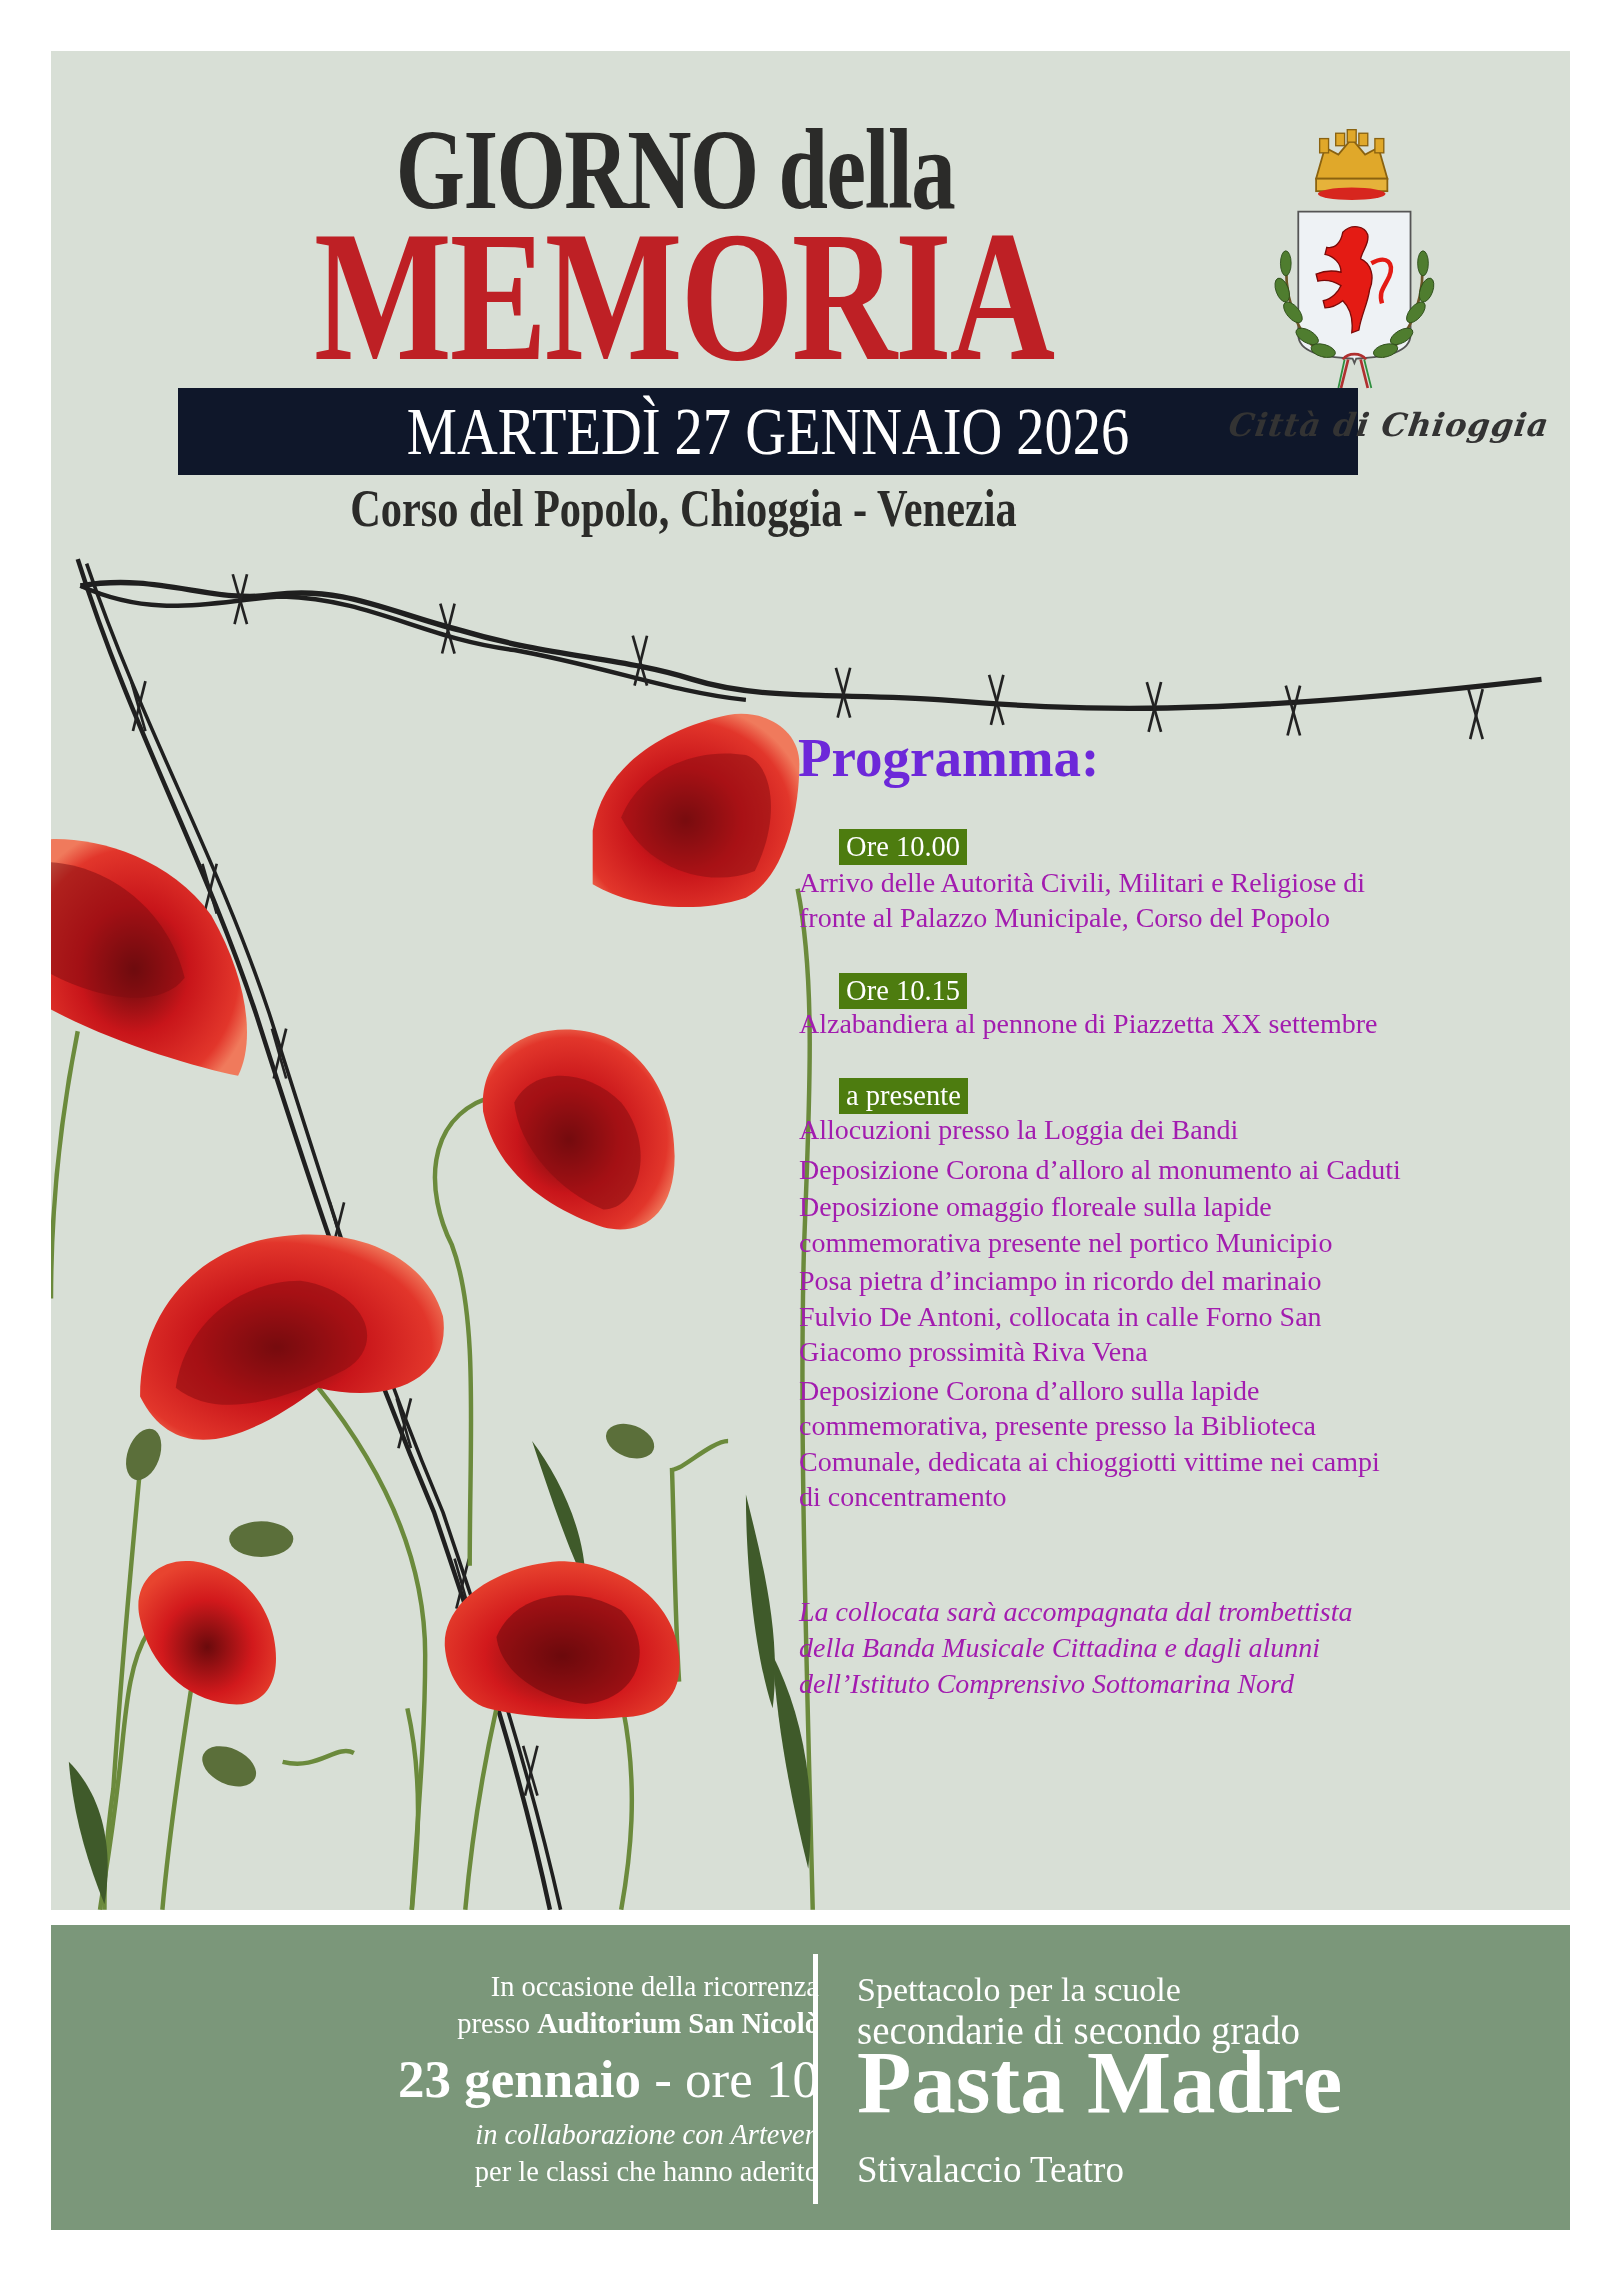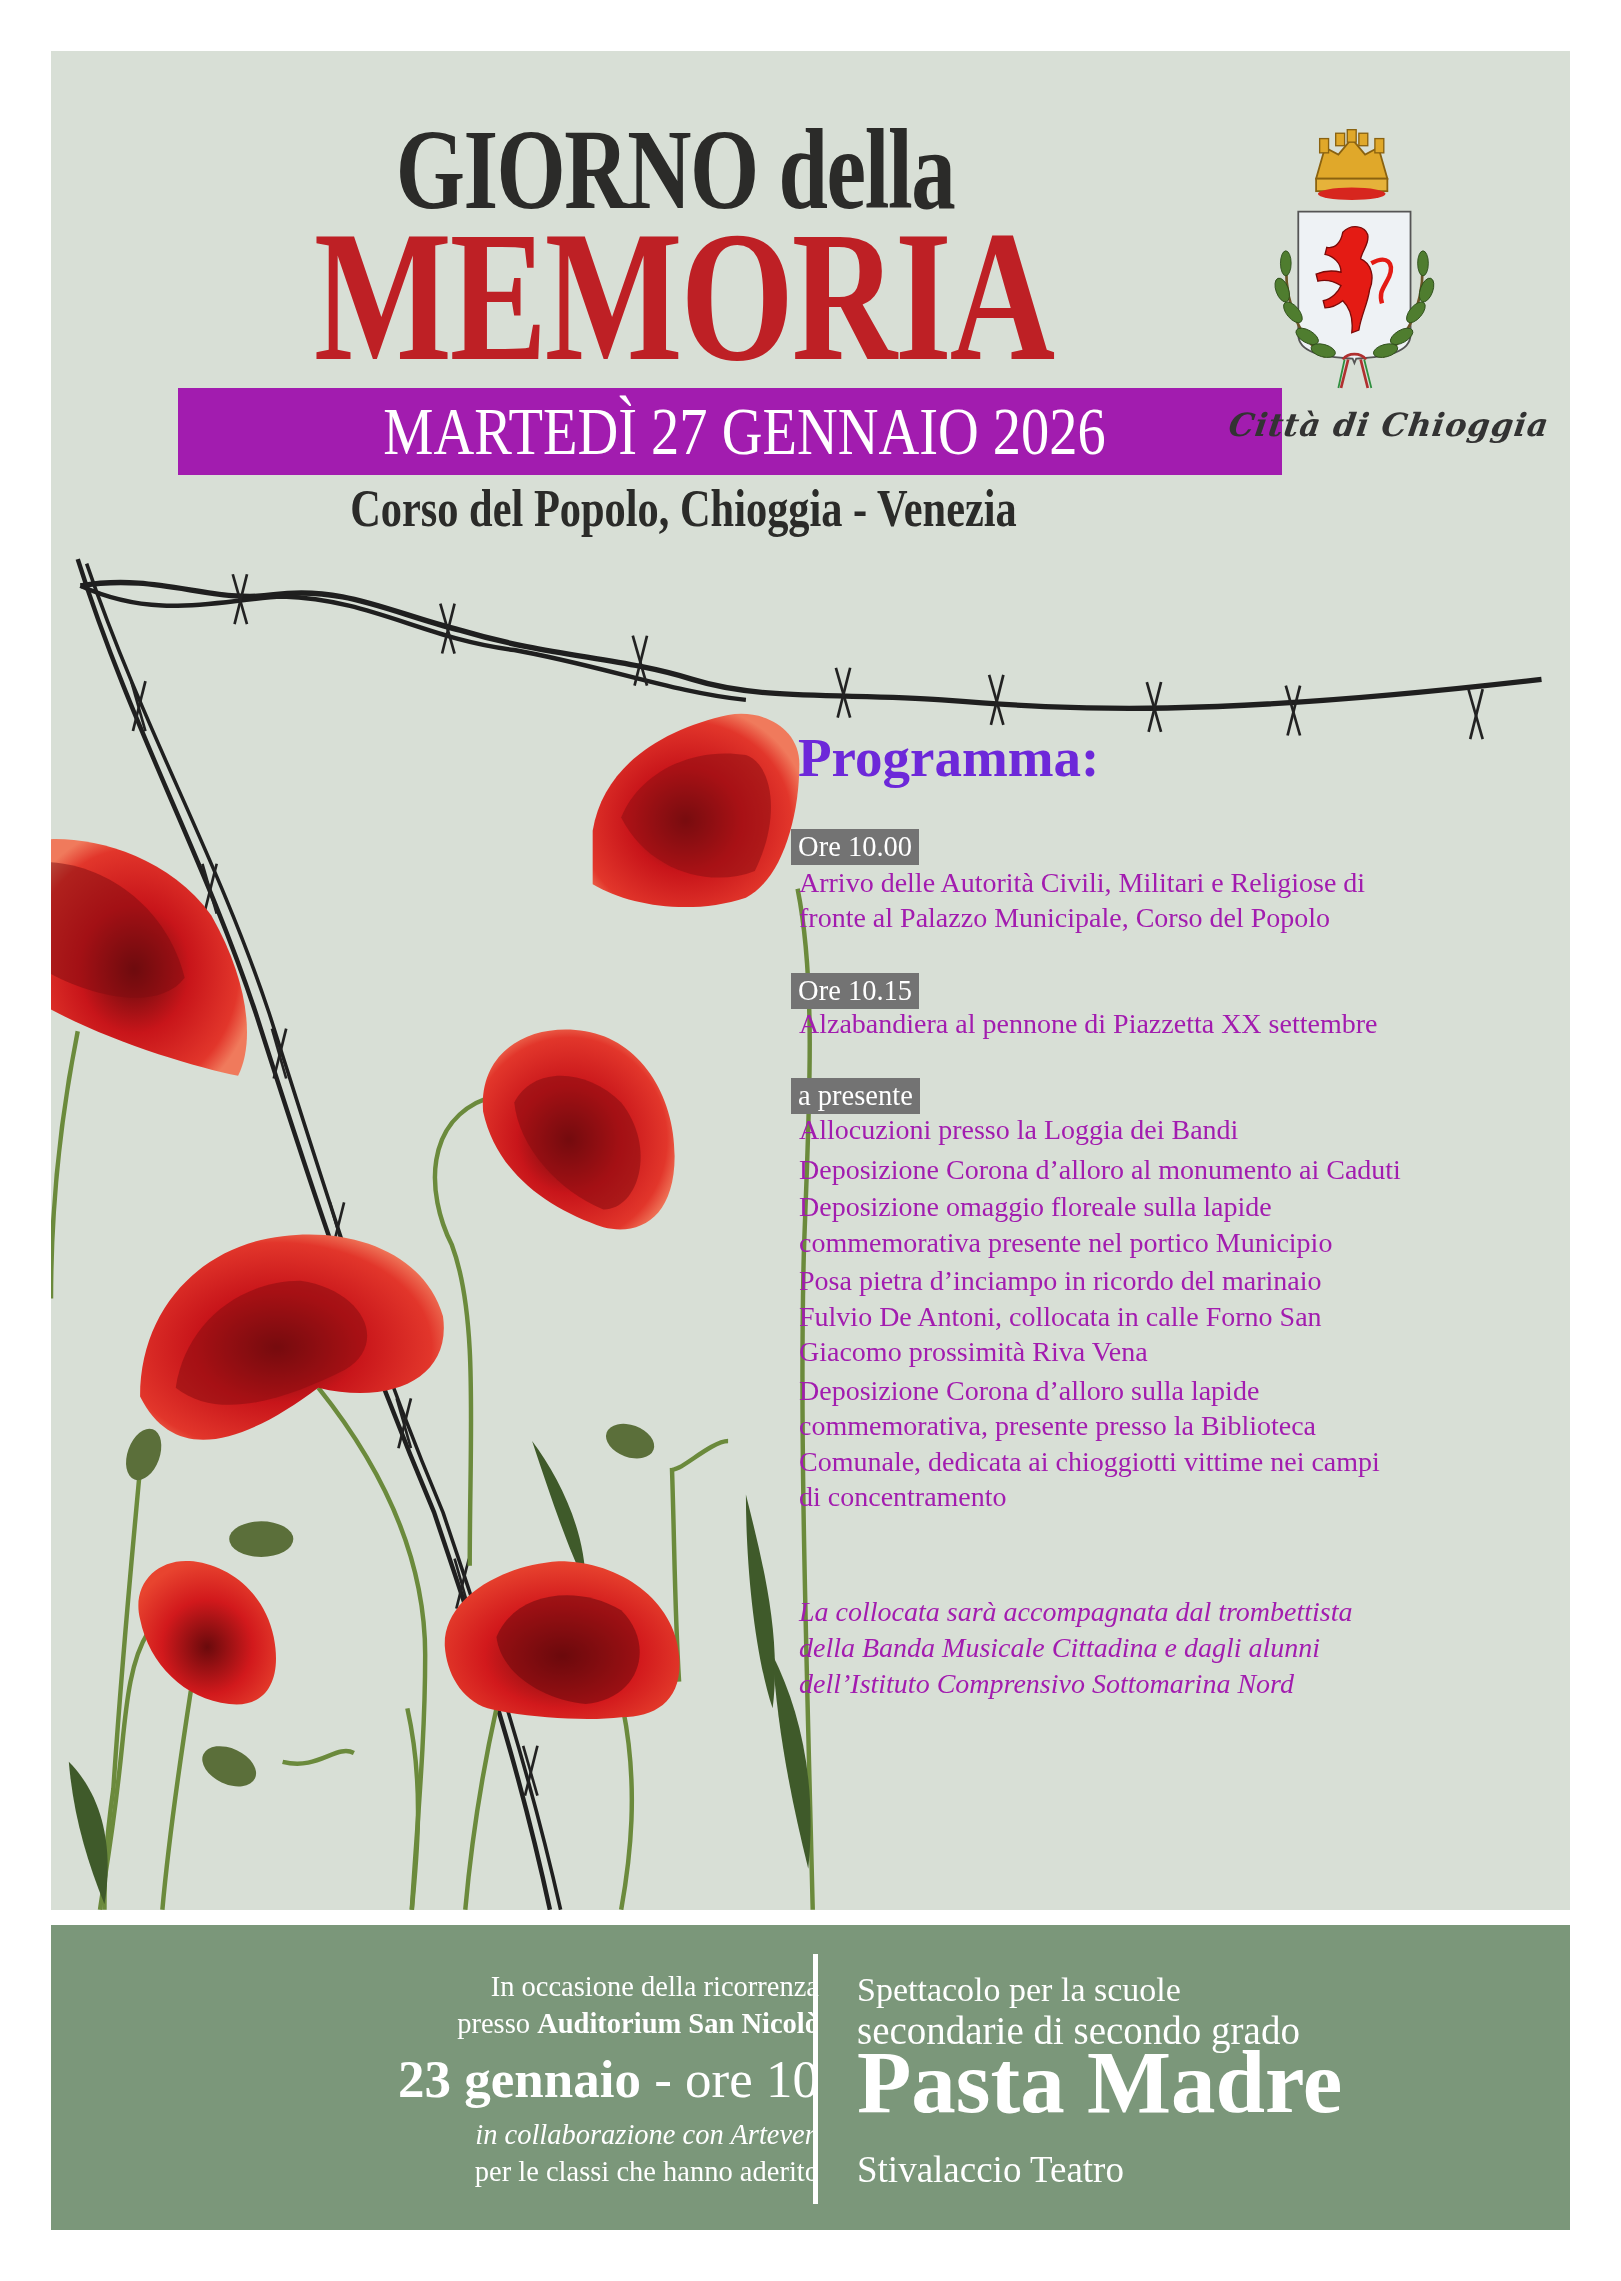--- a/index.html
+++ b/index.html
@@ -5,29 +5,29 @@
   html, body { margin:0; padding:0; }
   body { width:1622px; height:2281px; background:#ffffff; position:relative; overflow:hidden;
          font-family:"Liberation Serif","DejaVu Serif",serif; color:#2a2a28; }
   .abs { position:absolute; }
   #panel { left:51px; top:51px; width:1519px; height:1859px; background:#d8dfd6; overflow:hidden; }
   #art { left:0; top:0; width:1519px; height:1859px; }
   .title1 { left:0; top:0; width:1248px; text-align:center; font-weight:bold; color:#2b2b29;
             font-size:114px; line-height:1; letter-spacing:-1.8px; transform:scaleX(0.78); transform-origin:center top; }
   .title2 { left:0; top:0; width:1265px; text-align:center; color:#be2025; font-weight:bold;
             font-size:187px; line-height:1; letter-spacing:-2.7px; transform:scaleX(0.78); transform-origin:center top; }
-  #date-banner { left:127px; top:337px; width:1075px; height:87px; background:#a21caf;padding-left:29px; }
+  #date-banner { left:127px; top:337px; width:1180px; height:87px; background:#0f172a; }
   #date-banner span { display:block; width:100%; text-align:center; color:#ffffff; font-size:68px; line-height:87px;
                       transform:scaleX(0.83); transform-origin:center; white-space:nowrap; }
   .location { left:0; top:426px; width:1265px; text-align:center; font-weight:bold; font-size:53px; color:#2b2b29;
               transform:scaleX(0.8); transform-origin:center top; line-height:1.2; }
   .citta { left:1178px; top:355px; font-family:"DejaVu Serif",serif; font-style:italic; font-weight:bold;
            font-size:32px; color:#333; letter-spacing:0.9px; transform:skewX(-8deg); white-space:nowrap; }
   .prog-title { left:747px; top:679px; font-size:55px; font-weight:bold; color:#6d28d9; line-height:1; white-space:nowrap; }
-  .badge { position:absolute; left:740px; background:#737373; color:#fff; font-size:28.5px; line-height:36px;
+  .badge { position:absolute; left:788px; background:#4d7c0f; color:#fff; font-size:28.5px; line-height:36px;
            padding:0 7.1px; white-space:nowrap; }
   .ptext { position:absolute; left:748px; font-size:28px; line-height:36px; color:#a21caf; white-space:nowrap; }
   .ital { font-style:italic; }
   #band { left:51px; top:1925px; width:1519px; height:305px; background:#7b977a; color:#ffffff; }
   .bl { position:absolute; right:751px; text-align:right; white-space:nowrap; }
   .br { position:absolute; left:806px; white-space:nowrap; }
   #divider { left:762px; top:28.5px; width:4.5px; height:250px; background:#ffffff; }
 </style>
 </head>
 <body>

